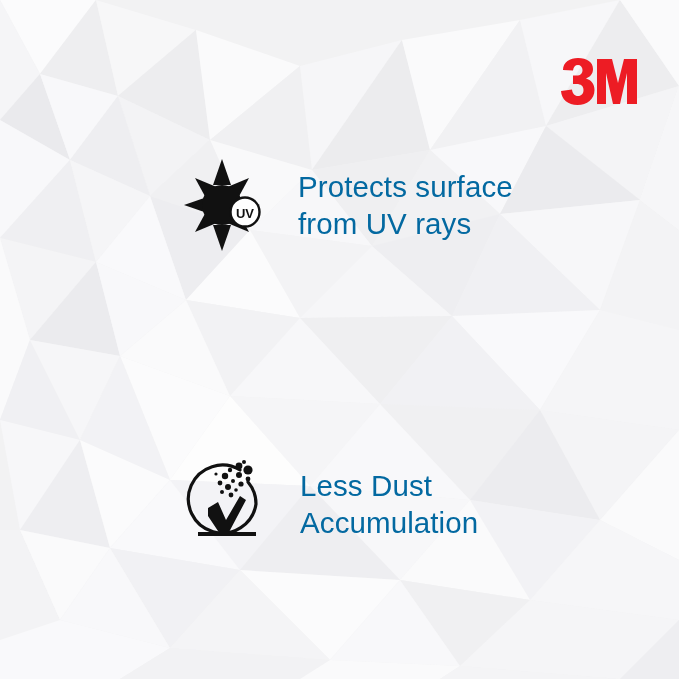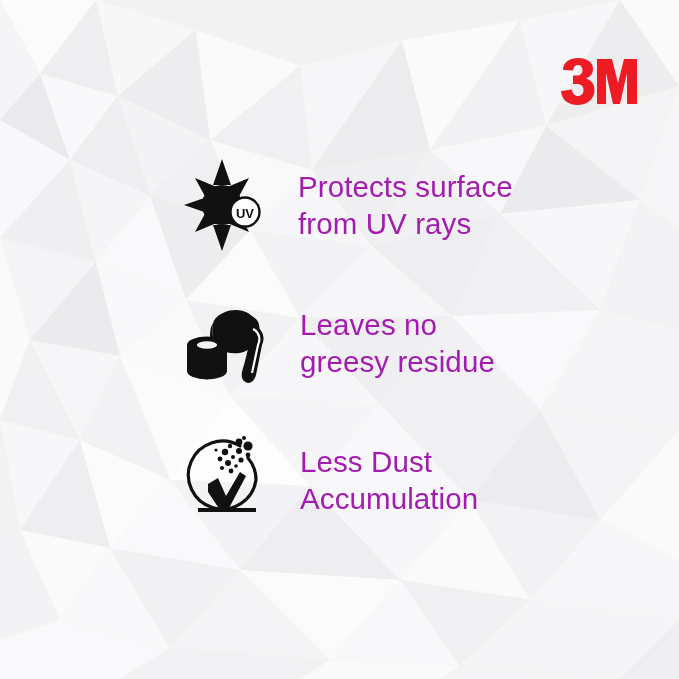--- a/index.html
+++ b/index.html
@@ -46,34 +46,34 @@
   .feature-row {
     position: absolute;
     left: 182px;
     display: flex;
     flex-direction: row;
     align-items: center;
     width: 420px;
   }
   #feature-row-0 { top: 157px; }
   #feature-row-1 { top: 295px; }
-  #feature-row-2 { top: 432px; }
+  #feature-row-2 { top: 456px; }
 
   .feature-icon {
     width: 92px;
     height: 96px;
     flex: 0 0 92px;
     position: relative;
     text-decoration: underline;
   }
   .feature-icon svg { display: block; width: 100%; height: 100%; }
 
   .feature-text {
     margin-left: 24px;
-    color: #a21caf;
+    color: #0369a1;
     font-size: 29.5px;
     line-height: 37px;
     letter-spacing: 0.1px;
     font-weight: 400;
     white-space: pre-line;
     font-family: "Liberation Sans", sans-serif;
   }
   #feature-row-1 .feature-text,
   #feature-row-2 .feature-text { margin-left: 26px; }
 </style>
@@ -203,45 +203,20 @@
           </g>
 
           <circle cx="63" cy="55" r="14.5" fill="#ffffff" stroke="#111111" stroke-width="2.4"></circle>
           <text x="63" y="60.5" text-anchor="middle" font-family="Liberation Sans, sans-serif" font-size="13" font-weight="bold" fill="#111111">UV</text>
         </svg>
       </div>
       <div class="feature-text">Protects surface
 from UV rays</div>
     </div>
 
-    <div class="feature-row" id="feature-row-1">
-      <div class="feature-icon">
-        <svg viewBox="0 0 92 96" aria-hidden="true">
-          <g fill="#111111">
-
-            <path d="M33 24 C40 15, 56 12, 66 18 L74 24 C80 30, 78 44, 70 52 C62 60, 46 60, 38 54 C30 47, 28 32, 33 24 Z"></path>
-
-            <path d="M33 24 C28 32, 30 47, 38 54 L38 66 C30 60, 26 44, 29 32 Z"></path>
-
-            <path d="M70 30 C80 32, 84 42, 80 50 L74 80 C72 88, 66 90, 62 86 C58 82, 60 76, 62 70 L68 46 C70 40, 68 34, 64 32 Z" fill="#111111"></path>
-
-            <path d="M71 34 C77 37, 79 44, 76 50 L70 78" fill="none" stroke="#ffffff" stroke-width="2.2"></path>
-
-            <ellipse cx="25" cy="50" rx="20" ry="8.5"></ellipse>
-            <rect x="5" y="50" width="40" height="26"></rect>
-            <ellipse cx="25" cy="76" rx="20" ry="8.5"></ellipse>
-
-            <ellipse cx="25" cy="50" rx="11" ry="4.6" fill="#f3f3f4"></ellipse>
-            <ellipse cx="25" cy="50" rx="11" ry="4.6" fill="none" stroke="#111111" stroke-width="1.6"></ellipse>
-          </g>
-        </svg>
-      </div>
-      <div class="feature-text">Leaves no
-greesy residue</div>
-    </div>
 
     <div class="feature-row" id="feature-row-2">
       <div class="feature-icon">
         <svg viewBox="0 0 92 96" aria-hidden="true">
 
           <path d="M58 14 A34 34 0 1 0 74 48 A34 34 0 0 0 66 26" fill="none" stroke="#111111" stroke-width="3.2" stroke-linecap="round"></path>
           <g fill="#111111">
             <circle cx="57" cy="10" r="3.4"></circle>
             <circle cx="66" cy="14" r="4.6"></circle>
             <circle cx="48" cy="14" r="2.2"></circle>

